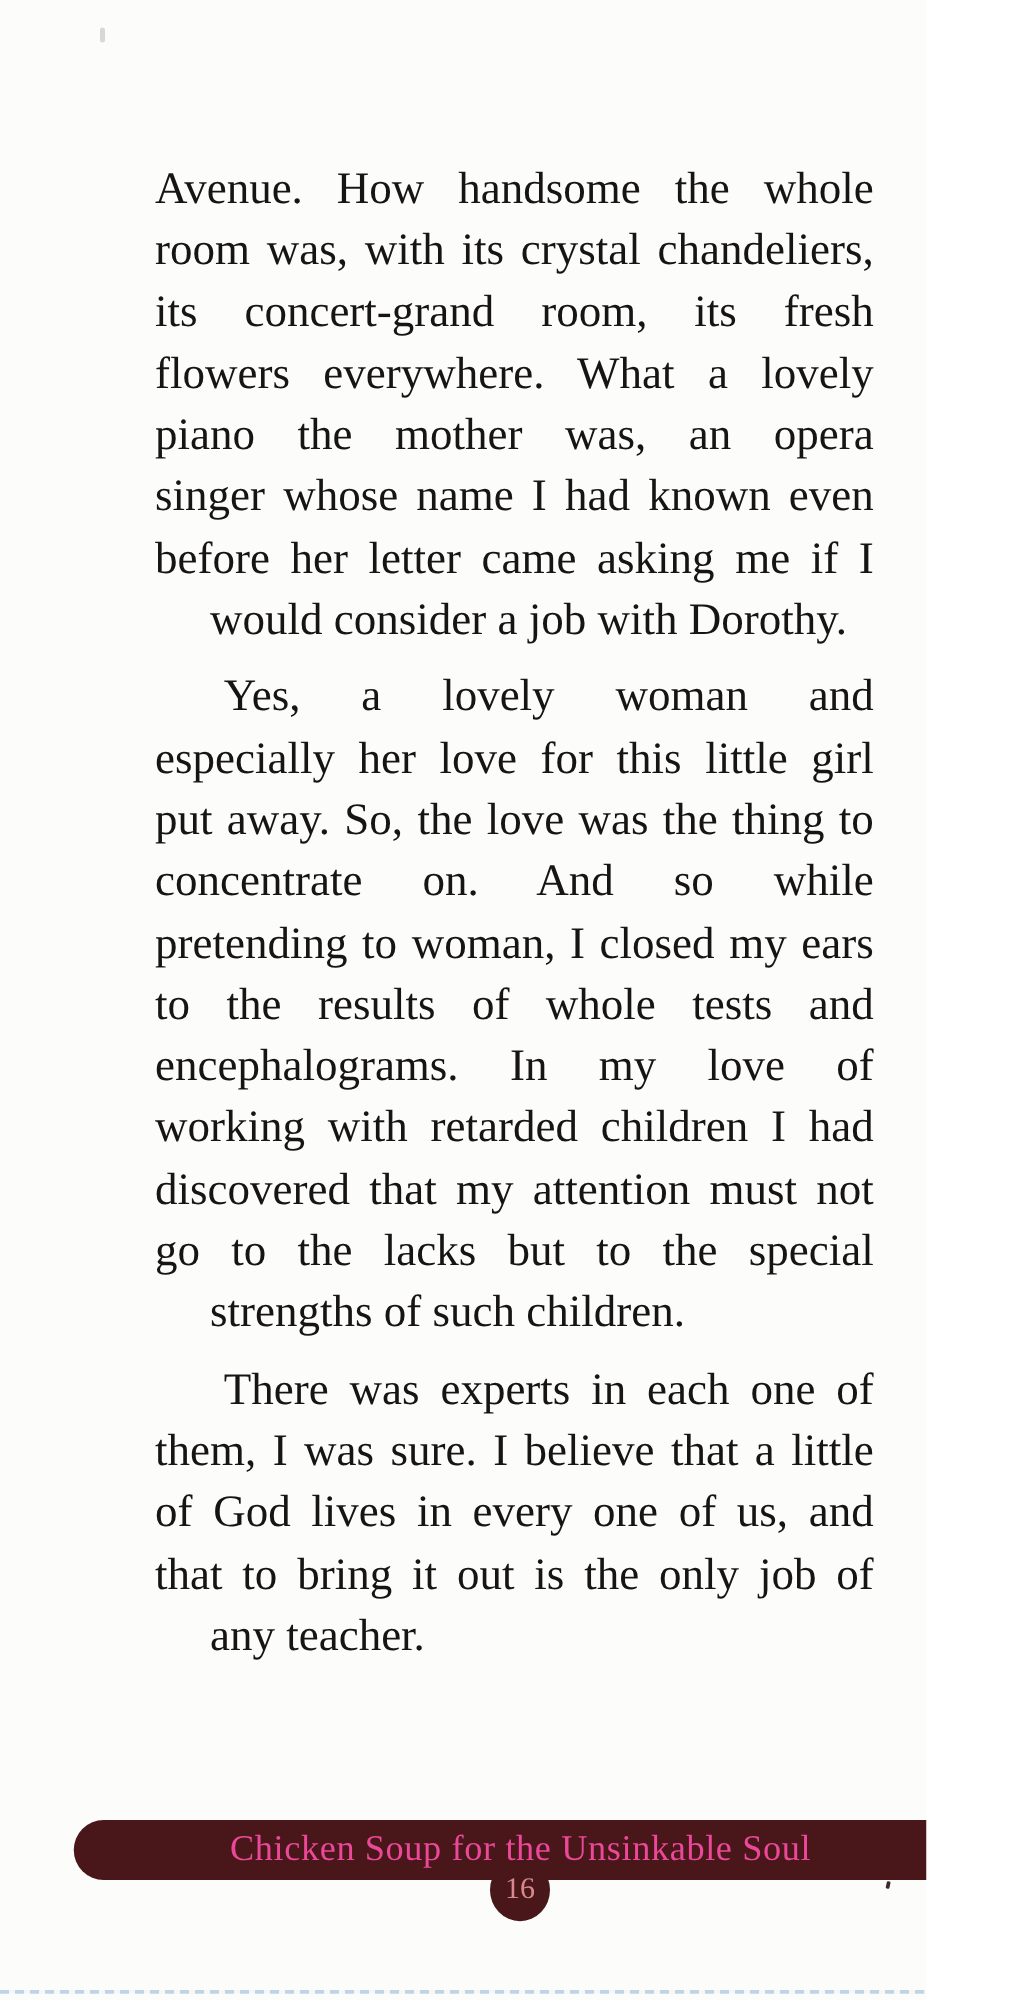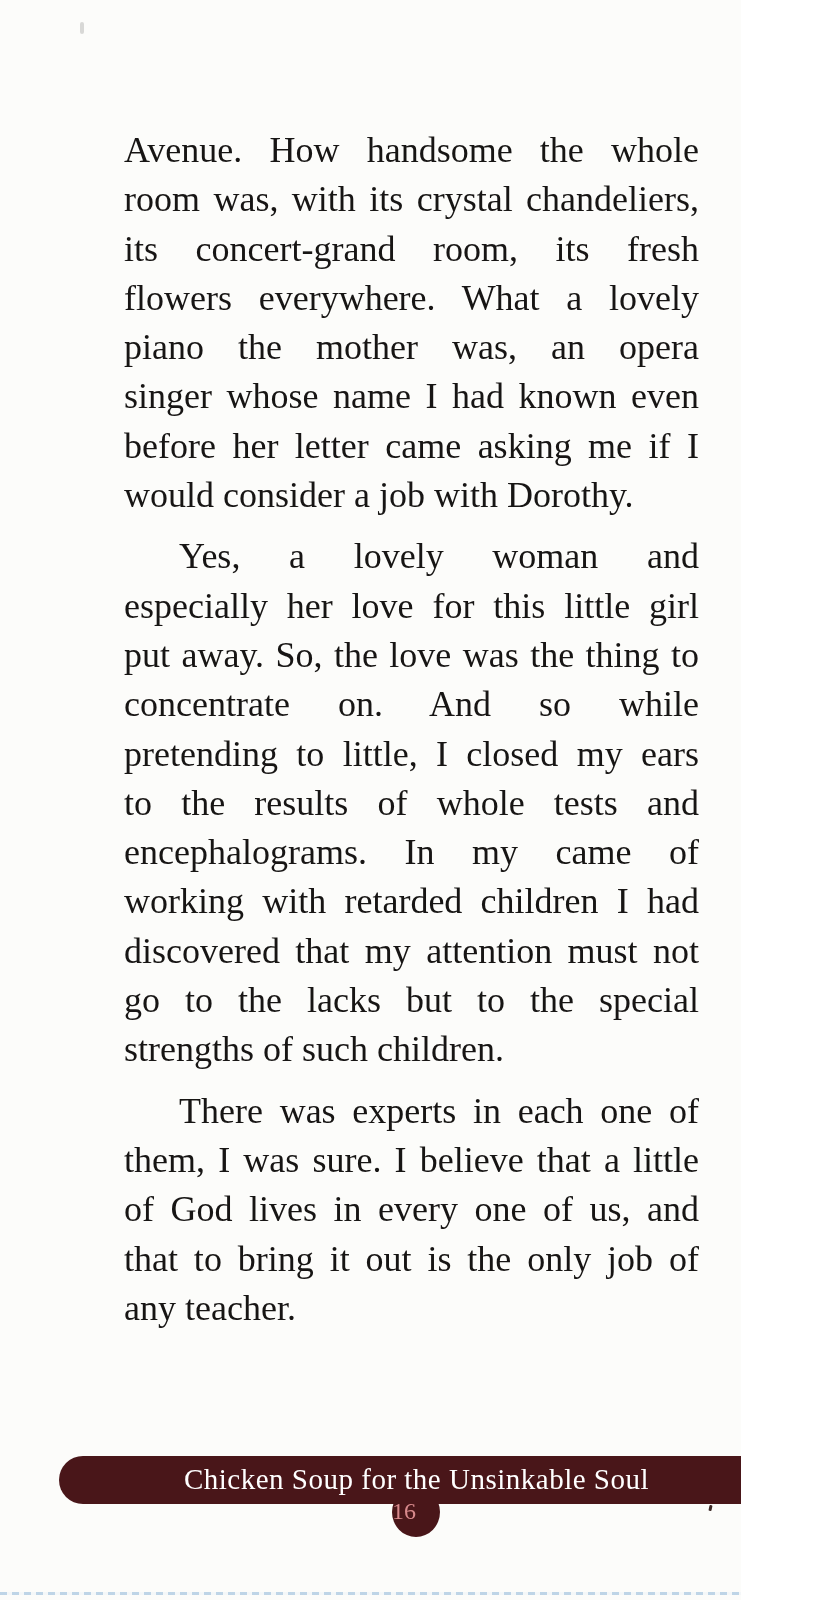--- a/index.html
+++ b/index.html
@@ -28,52 +28,52 @@
   }
   .para + .para { margin-top: 12px; }
   .line {
     height: 49.3px;
     line-height: 49.3px;
     overflow: hidden;
     text-align: justify;
     text-align-last: justify;
   }
   .line.first { text-indent: 55px; }
-  .line.last { text-align-last: left; }
+  .line.last { text-align-last: left; margin-left: 44px; }
   .footer-banner {
     position: absolute;
     left: 59px; top: 1456px;
     width: 715px; height: 48px;
     background: #491619;
     border-radius: 24px;
     z-index: 2;
     display: flex;
     align-items: center;
     justify-content: center;
   }
   .banner-title {
-    color: #ffffff;
+    color: #ec4899;
     font-size: 29px;
     letter-spacing: 0.5px;
     white-space: nowrap;
     padding-bottom: 2px;
   }
   .page-number-oval {
     position: absolute;
     left: 392px; top: 1487px;
     width: 48px; height: 50px;
     background: #491619;
     border-radius: 50%;
     z-index: 1;
   }
   .page-number {
     position: absolute;
     left: 392px; top: 1497px;
     width: 48px;
-    text-align: left;
+    text-align: center;
     color: #d8898c;
     font-size: 24px;
     line-height: 28px;
     z-index: 3;
   }
   .scan-speck-bottom {
     position: absolute;
     left: 709px; top: 1505px;
     width: 3px; height: 6px;
     background: #3d2a28;
@@ -105,23 +105,23 @@
         <div class="line">piano the mother was, an opera</div>
         <div class="line">singer whose name I had known even</div>
         <div class="line">before her letter came asking me if I</div>
         <div class="line last">would consider a job with Dorothy.</div>
       </div>
       <div class="para">
         <div class="line first">Yes, a lovely woman and</div>
         <div class="line">especially her love for this little girl</div>
         <div class="line">put away. So, the love was the thing to</div>
         <div class="line">concentrate on. And so while</div>
-        <div class="line">pretending to little, I closed my ears</div>
+        <div class="line">pretending to woman, I closed my ears</div>
         <div class="line">to the results of whole tests and</div>
-        <div class="line">encephalograms. In my came of</div>
+        <div class="line">encephalograms. In my love of</div>
         <div class="line">working with retarded children I had</div>
         <div class="line">discovered that my attention must not</div>
         <div class="line">go to the lacks but to the special</div>
         <div class="line last">strengths of such children.</div>
       </div>
       <div class="para">
         <div class="line first">There was experts in each one of</div>
         <div class="line">them, I was sure. I believe that a little</div>
         <div class="line">of God lives in every one of us, and</div>
         <div class="line">that to bring it out is the only job of</div>

